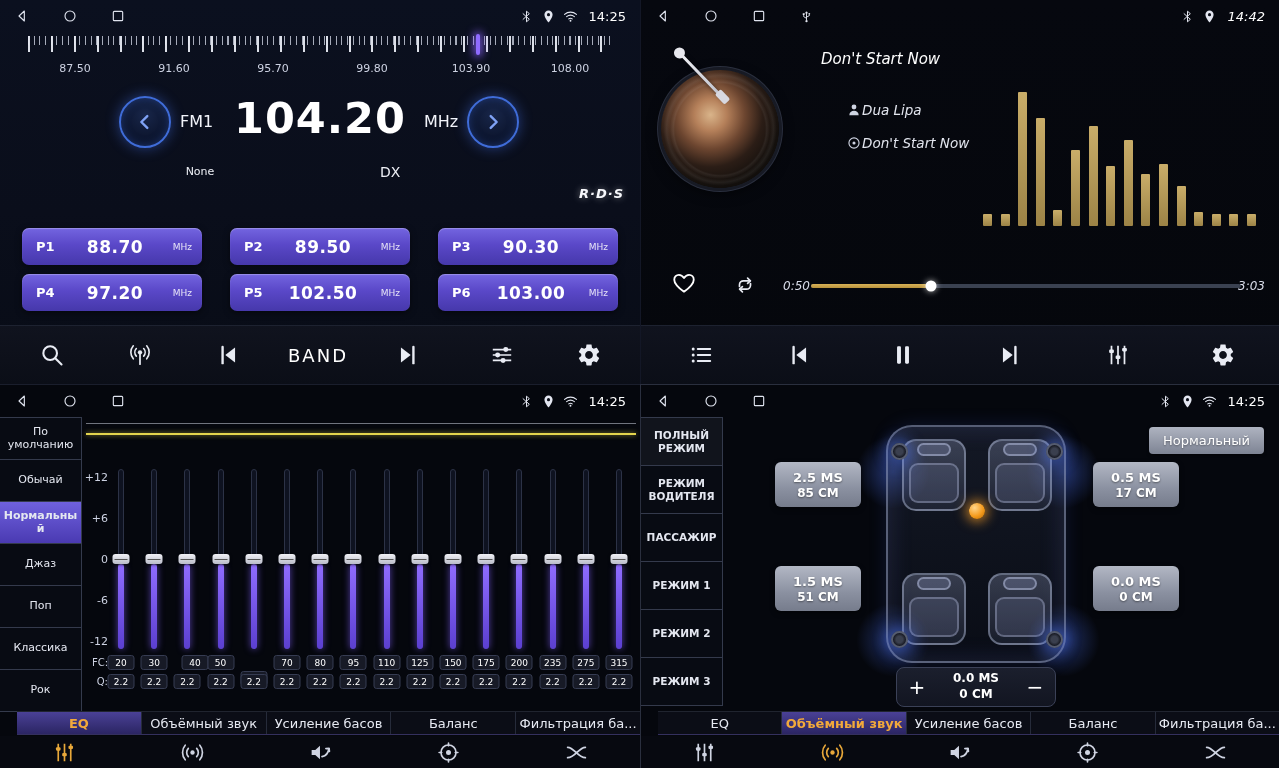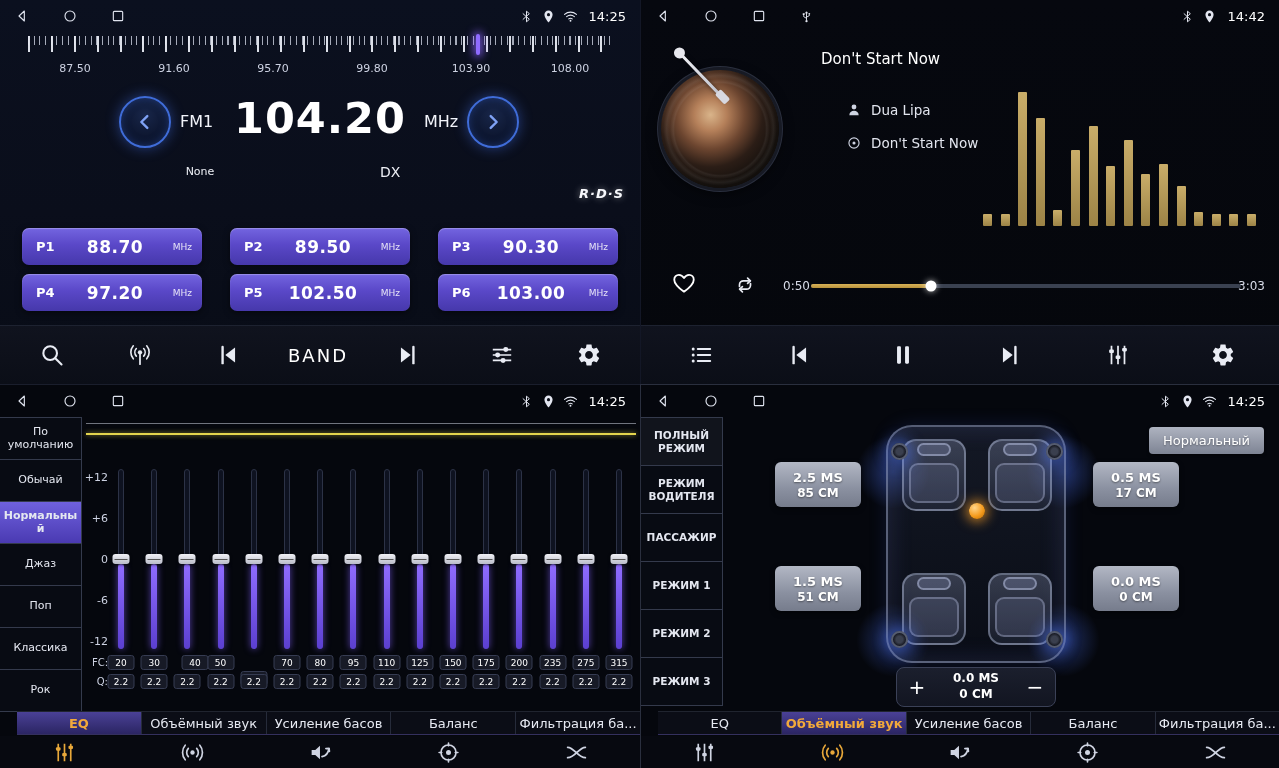--- a/index.html
+++ b/index.html
@@ -5,21 +5,21 @@
   *{margin:0;padding:0;box-sizing:border-box;}
   html,body{width:1279px;height:768px;background:#000;overflow:hidden;
     font-family:"DejaVu Sans","Liberation Sans",sans-serif;color:#e8eaf2;}
   button{background:none;border:none;color:inherit;font:inherit;padding:0;cursor:pointer;}
   .icon{display:inline-flex;align-items:center;justify-content:center;}
   .icon svg{width:100%;height:100%;display:block;}
 
   .app{position:relative;width:1279px;height:768px;background:#000;}
   .quad{position:absolute;overflow:hidden;}
   .q-radio{left:0;top:0;width:640px;height:384px;background:linear-gradient(180deg,#0b101f 0%,#0a0e1b 55%,#080c16 100%);}
-  .q-player{left:640px;top:0;width:639px;height:384px;background:linear-gradient(180deg,#06080f,#05070c);border-left:1px solid #131726;}
+  .q-player{left:640px;top:0;width:639px;height:384px;background:linear-gradient(180deg,#06080f,#05070c);border-left:1px solid #131726;font-style:italic;}
   .q-eq{left:0;top:384px;width:640px;height:384px;background:#05070d;border-top:1px solid #1a1e2c;}
   .q-pos{left:640px;top:384px;width:639px;height:384px;background:#05070d;border-top:1px solid #2a2f3e;border-left:1px solid #2a2f3e;}
 
   
   .statusbar{position:absolute;top:0;left:0;right:0;height:32px;display:flex;align-items:center;padding:0 14px;}
   .statusbar .nav{width:16px;height:16px;margin-right:32px;color:#dfe3ee;}
   .status-right{margin-left:auto;display:flex;align-items:center;gap:7px;}
   .status-right .si{width:15px;height:15px;color:#e3e6f0;}
   .time{font-size:13px;color:#fff;margin-left:4px;white-space:nowrap;}
 
@@ -67,21 +67,21 @@
     background:radial-gradient(circle at 42% 38%,#d9b48a 0%,#b5805a 16%,#6d4630 34%,#2b1d16 52%,#14100d 70%,#090807 100%);
     box-shadow:0 0 0 3px #171a24,0 0 0 4px #2a2f3e,0 4px 14px rgba(0,0,0,.7);}
   .album::after{content:"";position:absolute;inset:0;border-radius:50%;
     background:radial-gradient(circle,transparent 54%,rgba(255,255,255,.06) 56%,transparent 60%,rgba(255,255,255,.06) 64%,transparent 68%);}
   .tonearm{position:absolute;left:38px;top:54px;width:3px;height:64px;border-radius:2px;
     background:linear-gradient(180deg,#f0f0f4,#b8bcc8);transform:rotate(-44deg);transform-origin:top center;
     box-shadow:0 1px 4px rgba(0,0,0,.6);}
   .tonearm::before{content:"";position:absolute;left:-4px;top:-7px;width:11px;height:11px;border-radius:50%;background:#e8e8ee;}
   .tonearm::after{content:"";position:absolute;left:-2.5px;bottom:-3px;width:8px;height:14px;border-radius:2px;background:#d8d8e0;}
   .song-title{position:absolute;left:180px;top:50px;font-size:15px;color:#fff;}
-  .meta-row{position:absolute;display:flex;align-items:center;gap:9px;color:#e2e5ee;font-size:13.5px;}
+  .meta-row{position:absolute;display:flex;align-items:center;gap:0;color:#e2e5ee;font-size:13.5px;}
   .meta-row .icon{width:16px;height:16px;color:#cfd4e2;}
   .spectrum{position:absolute;left:342px;top:88px;width:282px;height:138px;display:flex;align-items:flex-end;gap:8.6px;}
   .sbar{width:9px;border-radius:1px;background:linear-gradient(180deg,#c9ad69,#9c8346);}
   .pc-heart{position:absolute;left:30px;top:270px;width:26px;height:26px;color:#fff;}
   .pc-repeat{position:absolute;left:92px;top:273px;width:24px;height:24px;color:#e8eaf2;}
   .pc-elapsed{position:absolute;left:142px;top:279px;font-size:12px;color:#d8dce8;}
   .progress{position:absolute;left:170px;top:284px;width:430px;height:4px;border-radius:2px;background:#3a4150;}
   .progress .fill{position:absolute;left:0;top:0;bottom:0;border-radius:2px;background:linear-gradient(180deg,#d8b257,#b8923c);}
   .progress .knob{position:absolute;top:50%;transform:translate(-50%,-50%);width:11px;height:11px;border-radius:50%;
     background:#fff;box-shadow:0 0 6px rgba(255,255,255,.7);}

